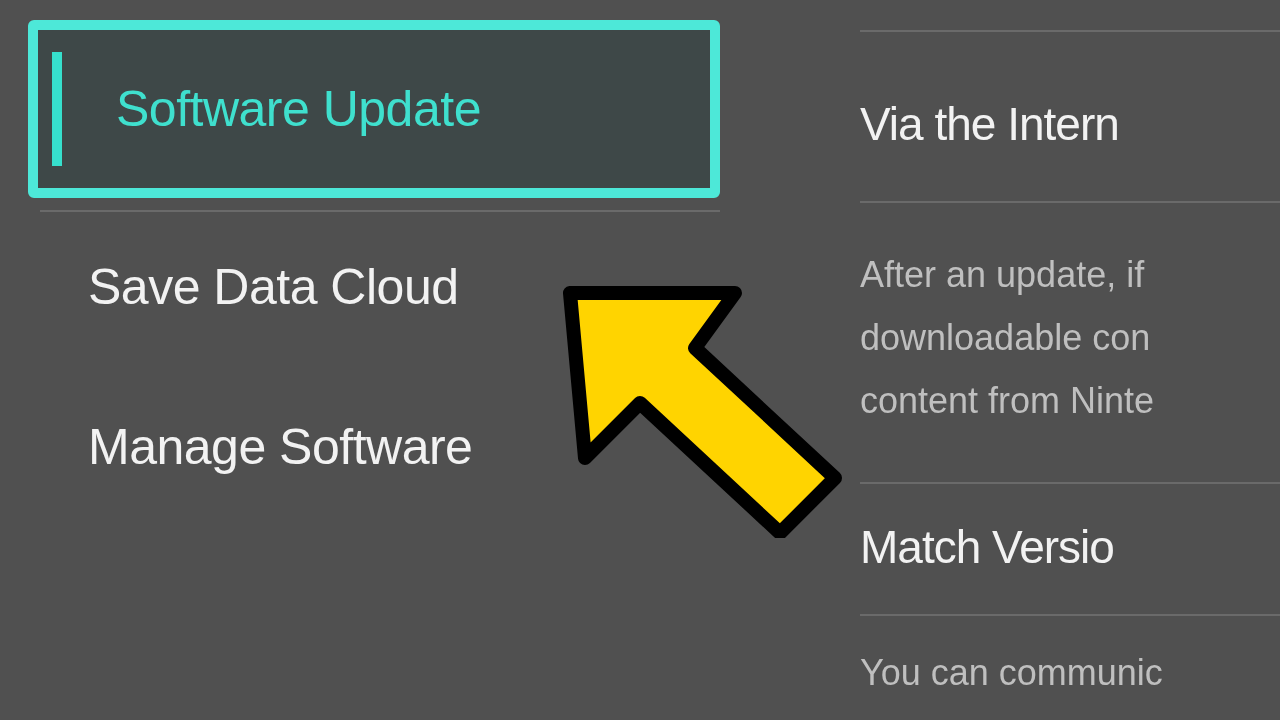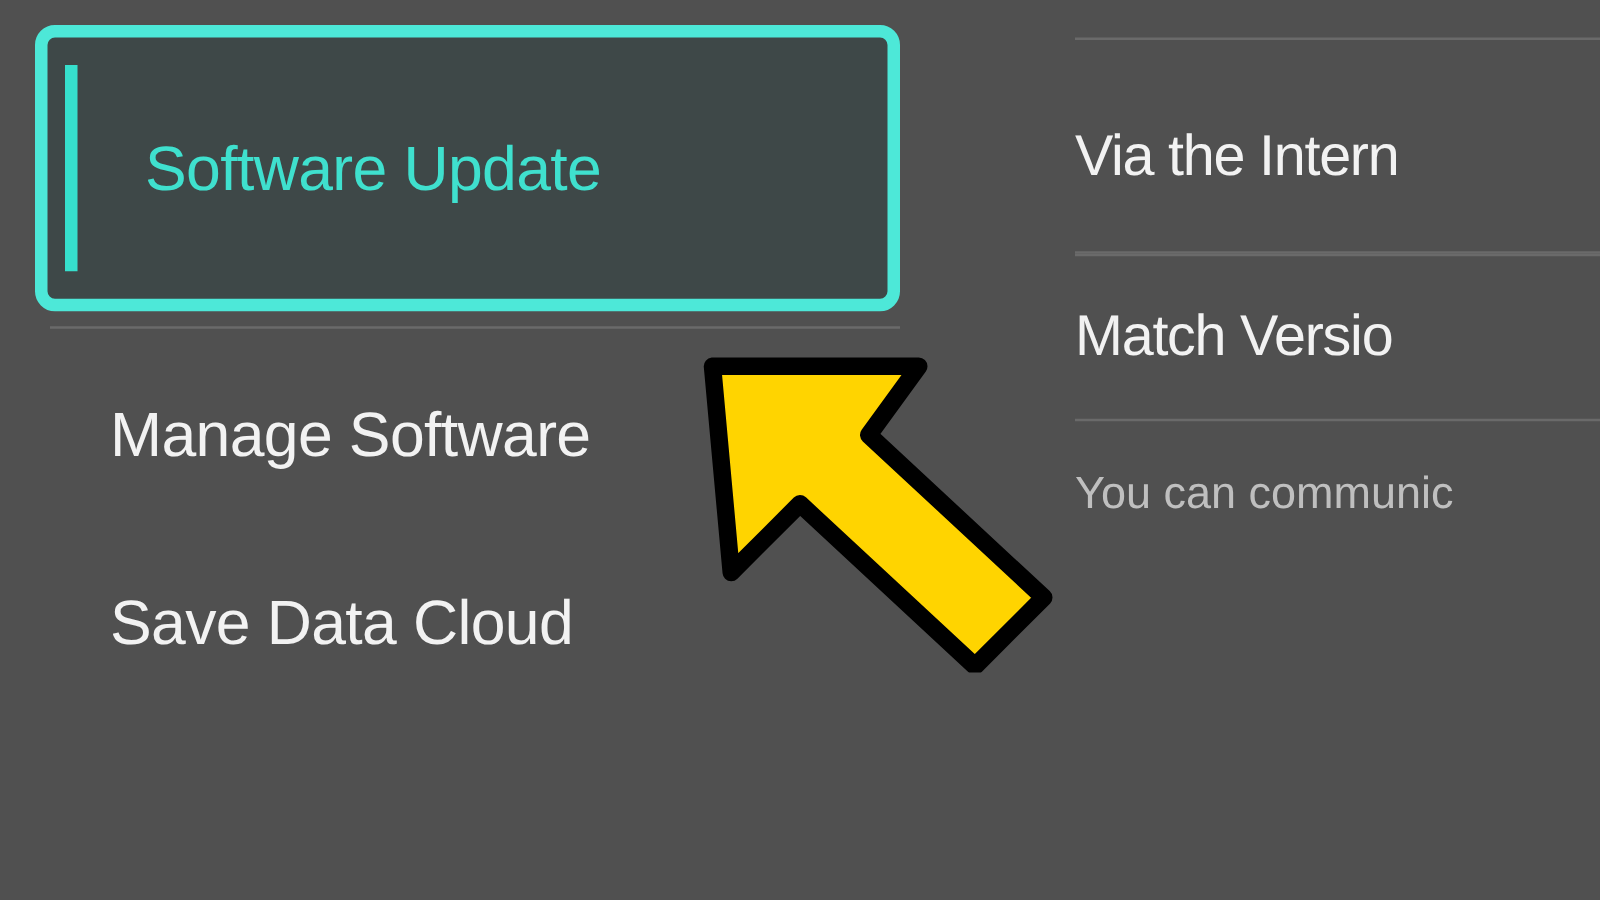--- a/index.html
+++ b/index.html
@@ -39,28 +39,28 @@
     align-items: center;
     padding-left: 88px;
     font-size: 50px;
     font-weight: 400;
     color: #f2f2f2;
     letter-spacing: -0.5px;
     border-bottom: 2px solid #6a6a6a;
   }
   .menu-item.selected {
     border: 10px solid #4de8d8;
-    border-radius: 16px;
+    border-radius: 6px;
     background: #3e4848;
     color: #3fe0ce;
     font-weight: 400;
     padding-left: 78px; 
     margin-left: 28px;
     margin-right: 45px;
-    height: 229px;
+    height: 178px;
     border-bottom: 10px solid #4de8d8;
   }
   .menu-item.selected::before {
     content: "";
     position: absolute;
     left: 14px;
     top: 22px;
     bottom: 22px;
     width: 10px;
     background: #36e0cd;
@@ -120,39 +120,40 @@
 
   <div class="sidebar">
 
     <div class="menu">
 
       <div class="menu-item selected">
         <span>Software Update</span>
       </div>
       <div class="sel-divider"></div>
 
+      <div class="menu-item last">
+        <span>Save Data Cloud</span>
+      </div>
+
       <div class="menu-item after-selected">
         <span>Manage Software</span>
-      </div>
-
-      <div class="menu-item last">
-        <span>Save Data Cloud</span>
       </div>
 
     </div>
   </div>
 
   <div class="content">
 
     <div class="content-divider top-divider"></div>
 
     <div class="content-heading">Via the Intern</div>
 
     <div class="content-divider"></div>
 
+    <div class="content-body">After an update, if<br>downloadable con<br>content from Ninte</div>
 
     <div class="content-divider"></div>
 
     <div class="content-heading second">Match Versio</div>
 
     <div class="content-divider"></div>
 
     <div class="content-body second">You can communic</div>
 
   </div>

